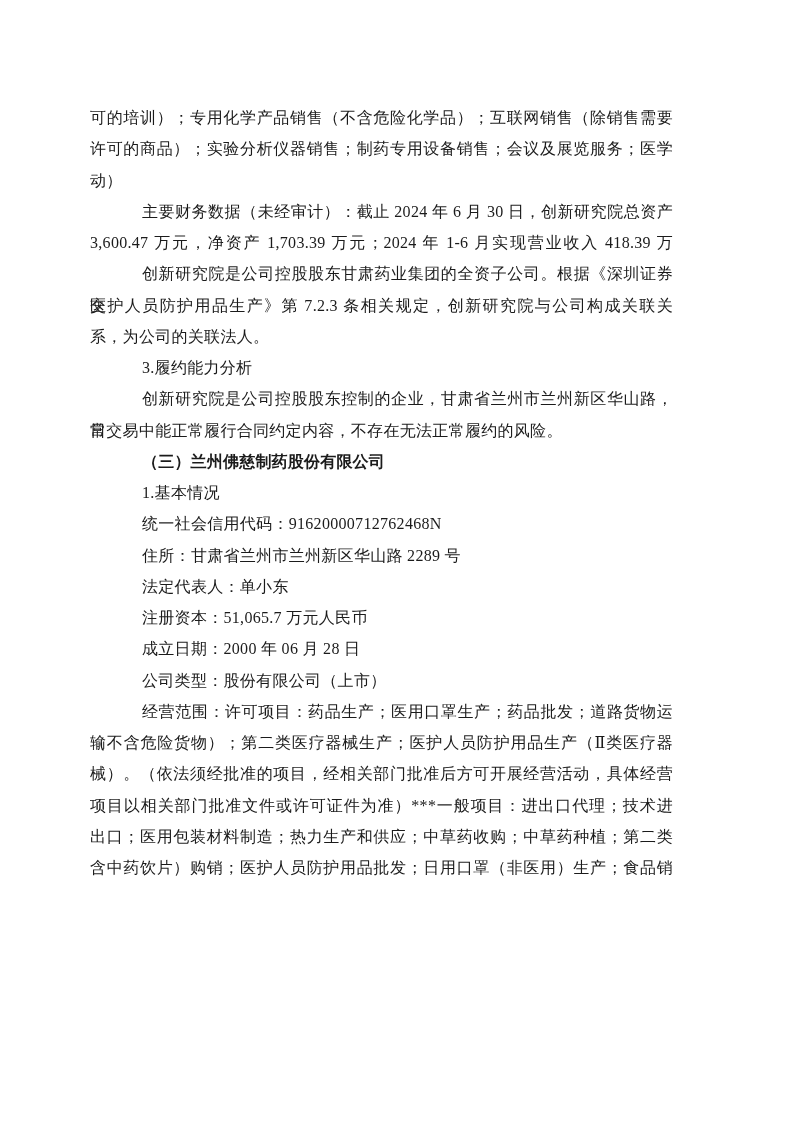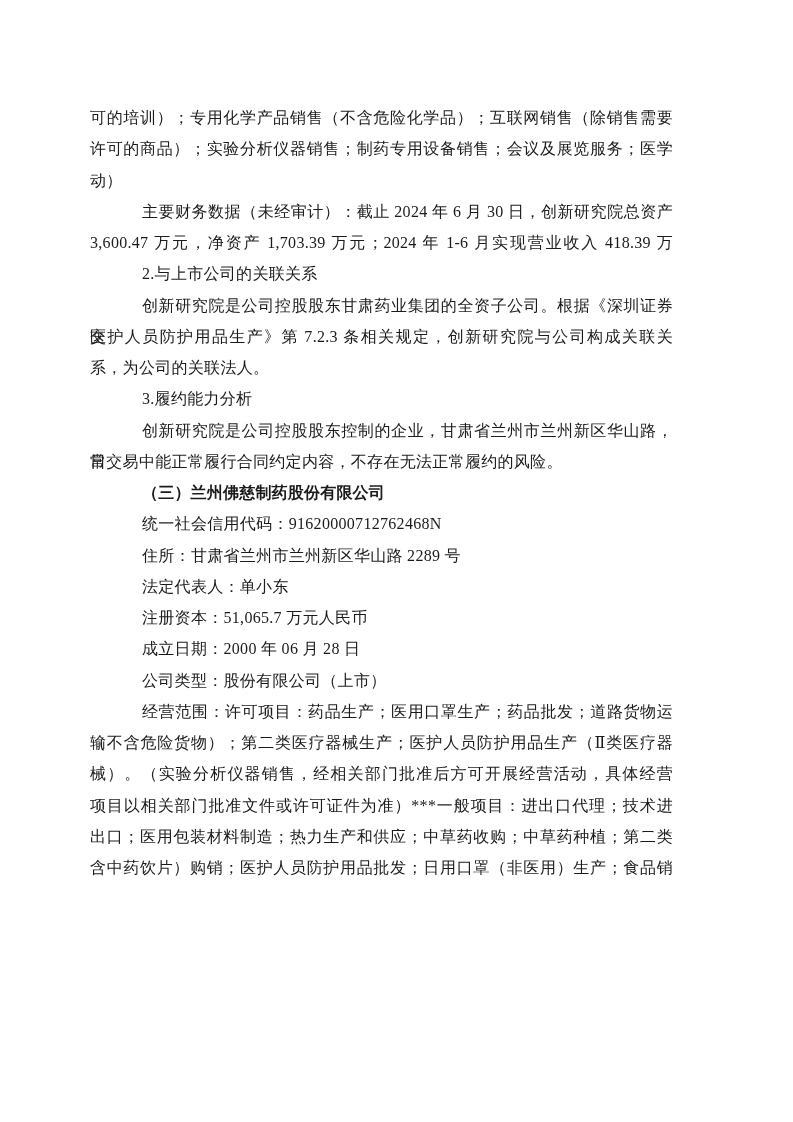--- a/index.html
+++ b/index.html
@@ -48,34 +48,34 @@
 </head>
 <body>
 
 <div class="page">
   <div class="textblock">
       <div class="line fill">可的培训）；专用化学产品销售（不含危险化学品）；互联网销售（除销售需要</div>
       <div class="line fill">许可的商品）；实验分析仪器销售；制药专用设备销售；会议及展览服务；医学</div>
       <div class="line">动）</div>
       <div class="line indent fill">主要财务数据（未经审计）：截止 2024 年 6 月 30 日，创新研究院总资产</div>
       <div class="line fill">3,600.47 万元，净资产 1,703.39 万元；2024 年 1-6 月实现营业收入 418.39 万</div>
-      <div class="line indent">2.与上市公司的关联关系</div>
       <div class="line indent fill">创新研究院是公司控股股东甘肃药业集团的全资子公司。根据《深圳证券交</div>
       <div class="line fill">医护人员防护用品生产》第 7.2.3 条相关规定，创新研究院与公司构成关联关</div>
       <div class="line">系，为公司的关联法人。</div>
       <div class="line indent">3.履约能力分析</div>
       <div class="line indent fill">创新研究院是公司控股股东控制的企业，甘肃省兰州市兰州新区华山路，日</div>
       <div class="line">常交易中能正常履行合同约定内容，不存在无法正常履约的风险。</div>
       <div class="line indent bold">（三）兰州佛慈制药股份有限公司</div>
+      <div class="line indent">1.基本情况</div>
       <div class="line indent">统一社会信用代码：91620000712762468N</div>
       <div class="line indent">住所：甘肃省兰州市兰州新区华山路 2289 号</div>
       <div class="line indent">法定代表人：单小东</div>
       <div class="line indent">注册资本：51,065.7 万元人民币</div>
       <div class="line indent">成立日期：2000 年 06 月 28 日</div>
       <div class="line indent">公司类型：股份有限公司（上市）</div>
       <div class="line indent fill">经营范围：许可项目：药品生产；医用口罩生产；药品批发；道路货物运输</div>
       <div class="line fill">（不含危险货物）；第二类医疗器械生产；医护人员防护用品生产（Ⅱ类医疗器</div>
-      <div class="line fill">械）。（实验分析仪器销售，经相关部门批准后方可开展经营活动，具体经营</div>
+      <div class="line fill">械）。（依法须经批准的项目，经相关部门批准后方可开展经营活动，具体经营</div>
       <div class="line fill">项目以相关部门批准文件或许可证件为准）***一般项目：进出口代理；技术进</div>
       <div class="line fill">出口；医用包装材料制造；热力生产和供应；中草药收购；中草药种植；第二类</div>
       <div class="line fill">含中药饮片）购销；医护人员防护用品批发；日用口罩（非医用）生产；食品销</div>
     </div>
 </div>
 
 </body></html>

